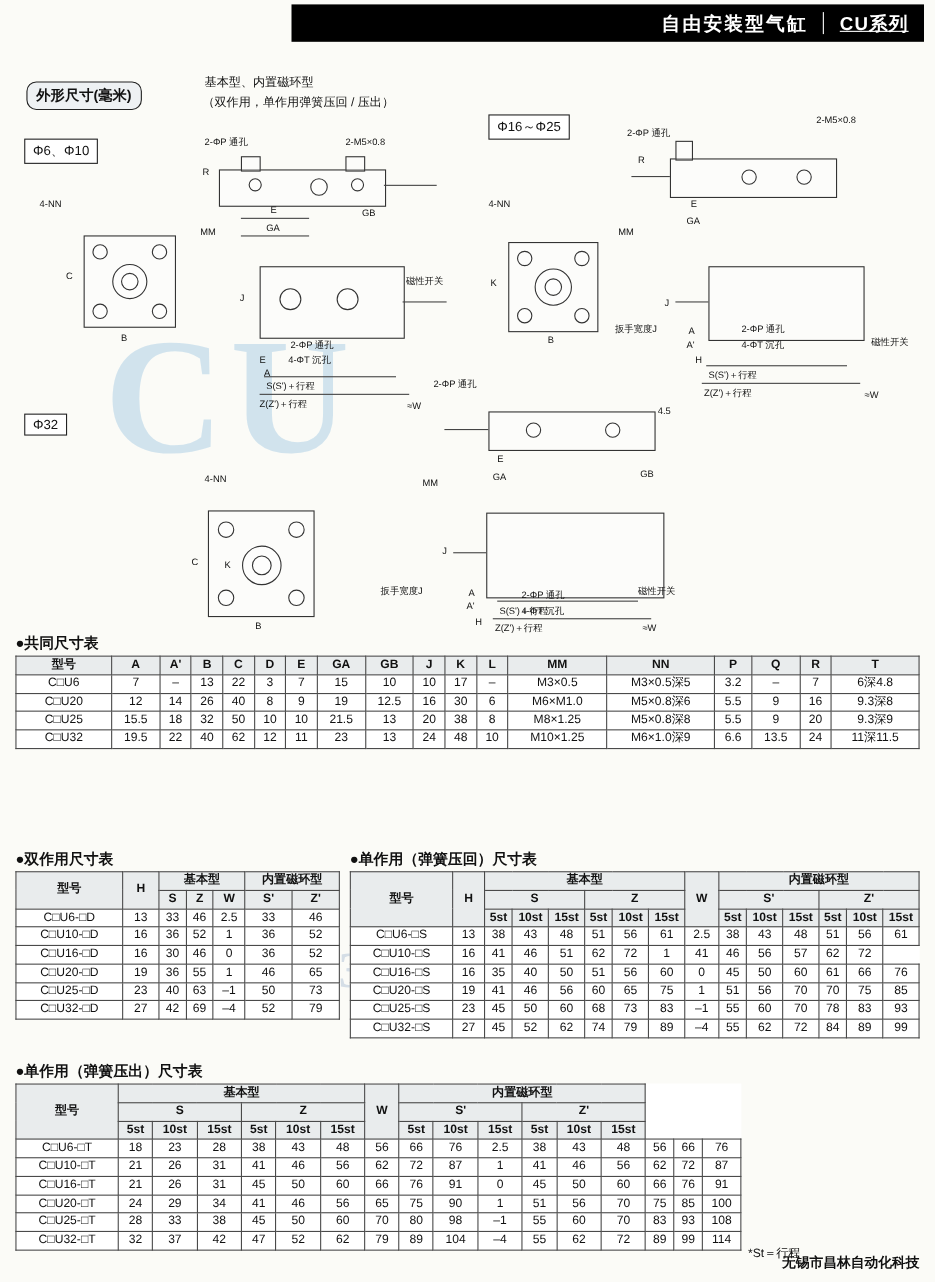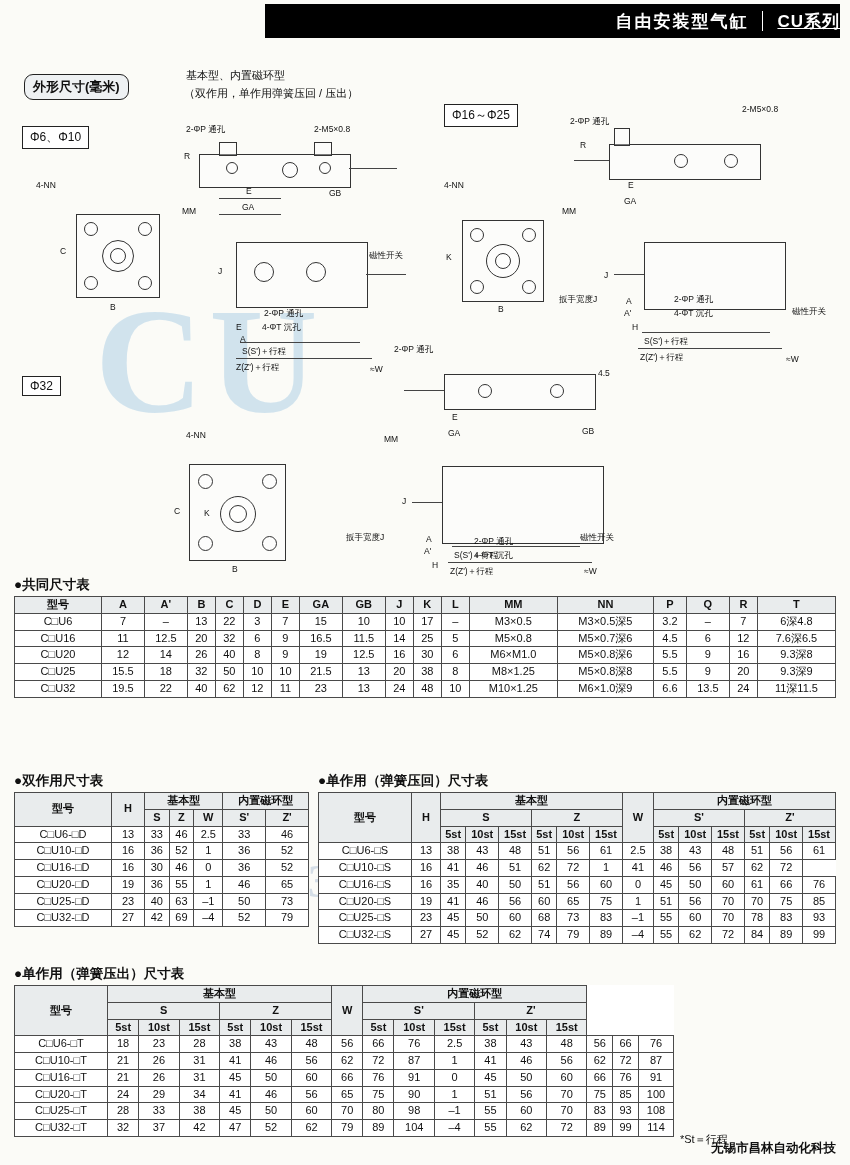--- a/index.html
+++ b/index.html
@@ -11,21 +11,21 @@
     position:relative;
     overflow:hidden;
   }
   .page { position:relative; width:850px; height:1165px; }
 
   
   .header-bar {
     position:absolute; left:265px; top:4px; width:575px; height:34px;
     background:#000; color:#fff;
     display:flex; align-items:center; justify-content:flex-end;
-    box-sizing:border-box;
+    padding-right:14px; box-sizing:border-box;
   }
   .header-bar .title-cn { font-size:17px; font-weight:bold; letter-spacing:2px; }
   .header-bar .sep { display:inline-block; width:1px; height:20px; background:#fff; margin:0 14px; }
   .header-bar .series { font-size:17px; font-weight:bold; letter-spacing:1px;text-decoration:underline; }
 
   
   .wm {
     position:absolute; pointer-events:none; user-select:none;
     color:#b9d3e6; opacity:.55; font-weight:bold;
   }
@@ -268,40 +268,20 @@
           <td>17</td>
           <td>–</td>
           <td>M3×0.5</td>
           <td>M3×0.5深5</td>
           <td>3.2</td>
           <td>–</td>
           <td>7</td>
           <td>6深4.8</td>
         </tr>
         <tr>
-          <td class="model">C□U16</td>
-          <td>11</td>
-          <td>12.5</td>
-          <td>20</td>
-          <td>32</td>
-          <td>6</td>
-          <td>9</td>
-          <td>16.5</td>
-          <td>11.5</td>
-          <td>14</td>
-          <td>25</td>
-          <td>5</td>
-          <td>M5×0.8</td>
-          <td>M5×0.7深6</td>
-          <td>4.5</td>
-          <td>6</td>
-          <td>12</td>
-          <td>7.6深6.5</td>
-        </tr>
-        <tr>
           <td class="model">C□U20</td>
           <td>12</td>
           <td>14</td>
           <td>26</td>
           <td>40</td>
           <td>8</td>
           <td>9</td>
           <td>19</td>
           <td>12.5</td>
           <td>16</td>

